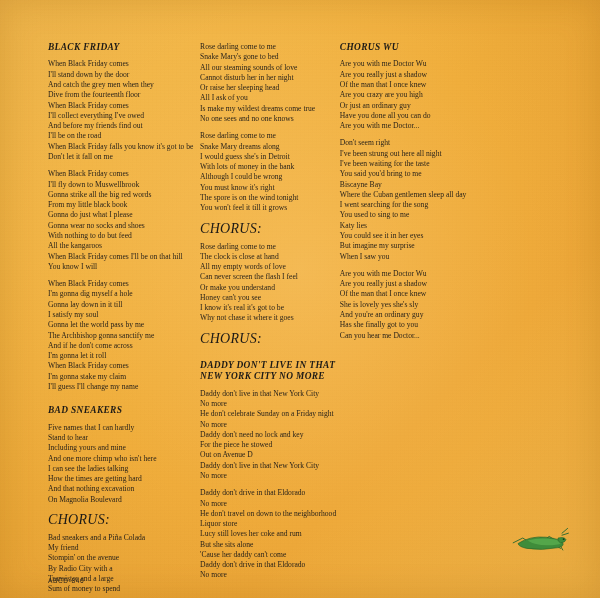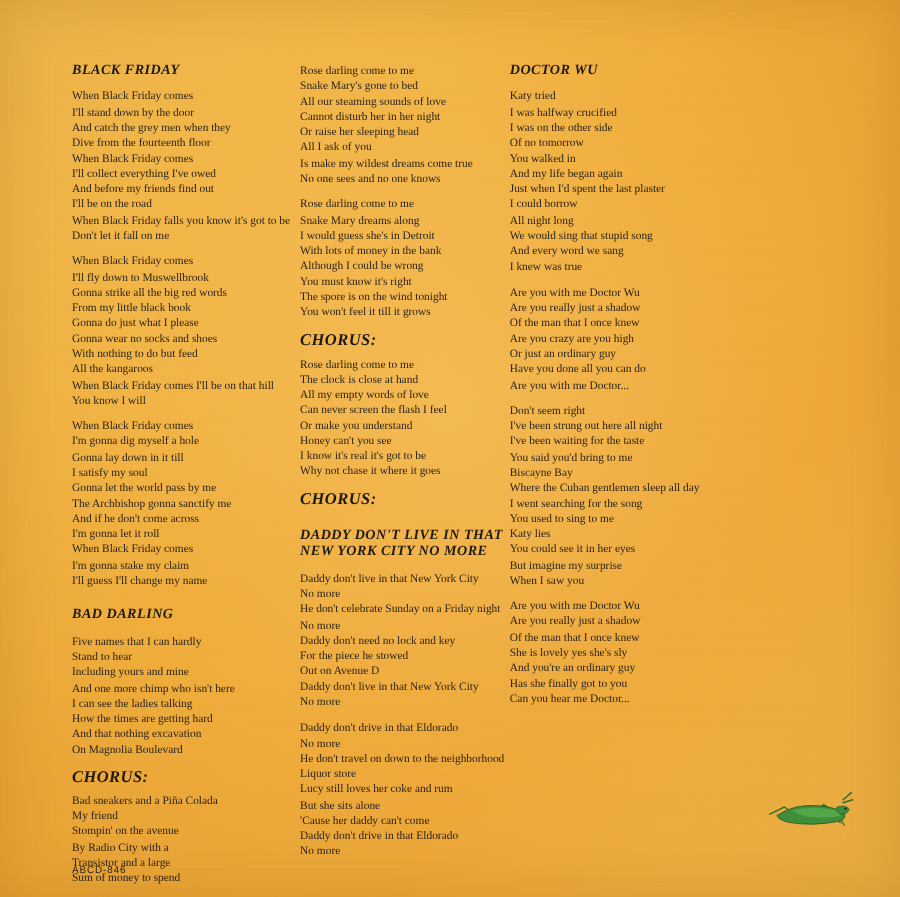--- a/index.html
+++ b/index.html
@@ -61,23 +61,23 @@
   }
   .stanza {
     font-size: 7.6px;
     line-height: 1.355;
     color: #241f19;
     margin-bottom: 7px;
     white-space: pre-line;
   }
   .stanza:last-child { margin-bottom: 0; }
   .chorus-label {
-    font-weight: bold;
+    font-weight: normal;
     font-style: italic;
-    font-size: 11px;
+    font-size: 14px;
     letter-spacing: 0.3px;
     color: #1d1a16;
     margin-bottom: 5px;
     margin-top: 1px;
   }
   .catalog {
     position: absolute;
     left: 48px;
     bottom: 14px;
     font-size: 6.6px;
@@ -141,21 +141,21 @@
 I satisfy my soul
 Gonna let the world pass by me
 The Archbishop gonna sanctify me
 And if he don't come across
 I'm gonna let it roll
 When Black Friday comes
 I'm gonna stake my claim
 I'll guess I'll change my name</div>
     </div>
     <div class="song">
-      <div class="song-title">BAD DARLING</div>
+      <div class="song-title">BAD SNEAKERS</div>
       <div class="stanza">Five names that I can hardly
 Stand to hear
 Including yours and mine
 And one more chimp who isn't here
 I can see the ladies talking
 How the times are getting hard
 And that nothing excavation
 On Magnolia Boulevard</div>
       <div class="chorus-label">CHORUS:</div>
       <div class="stanza">Bad sneakers and a Piña Colada
@@ -217,33 +217,21 @@
 But she sits alone
 'Cause her daddy can't come
 Daddy don't drive in that Eldorado
 No more</div>
 
     </div>
   </div>
 
   <div class="col col3">
     <div class="song">
-      <div class="song-title">DOCTOR WU</div>
-      <div class="stanza">Katy tried
-I was halfway crucified
-I was on the other side
-Of no tomorrow
-You walked in
-And my life began again
-Just when I'd spent the last plaster
-I could borrow
-All night long
-We would sing that stupid song
-And every word we sang
-I knew was true</div>
+      <div class="song-title">CHORUS WU</div>
       <div class="stanza">Are you with me Doctor Wu
 Are you really just a shadow
 Of the man that I once knew
 Are you crazy are you high
 Or just an ordinary guy
 Have you done all you can do
 Are you with me Doctor...</div>
       <div class="stanza">Don't seem right
 I've been strung out here all night
 I've been waiting for the taste

